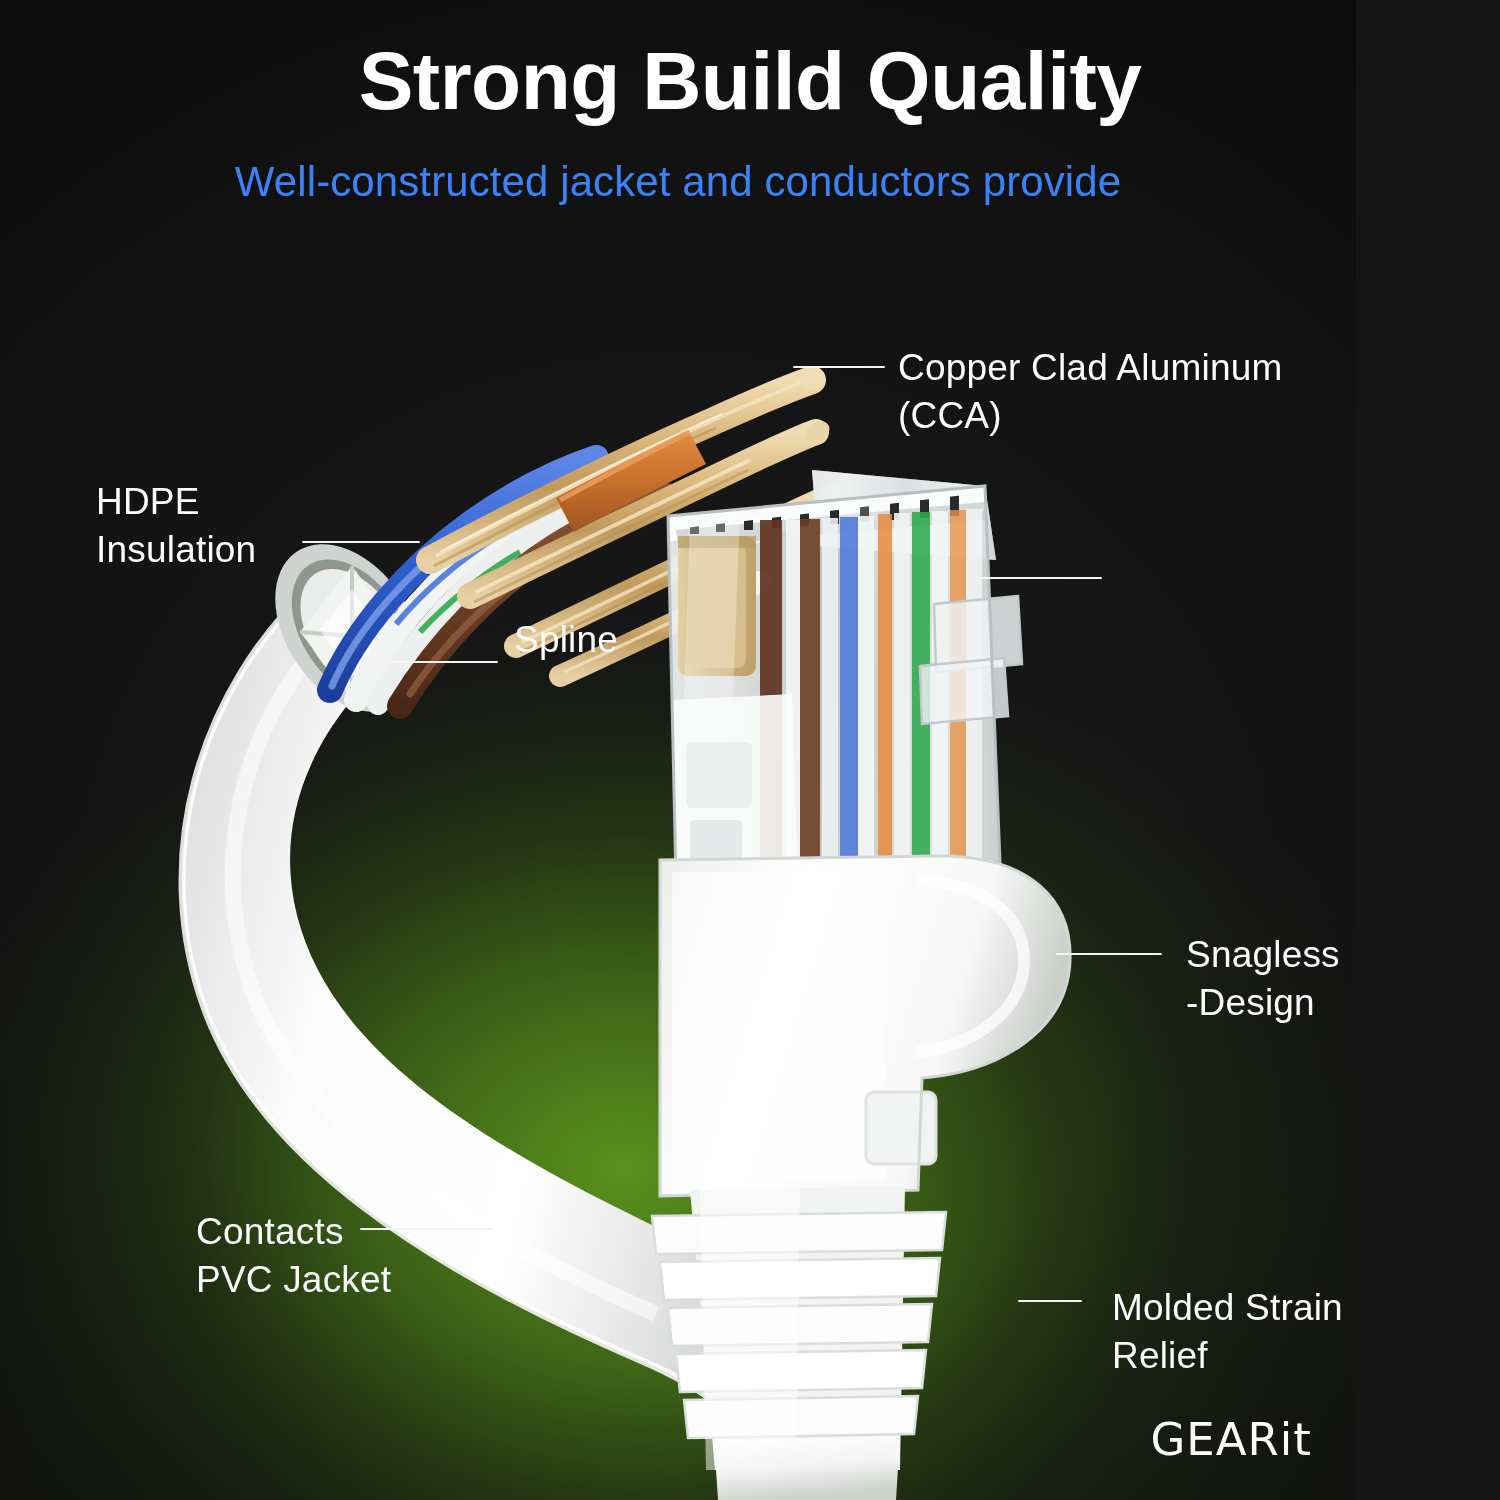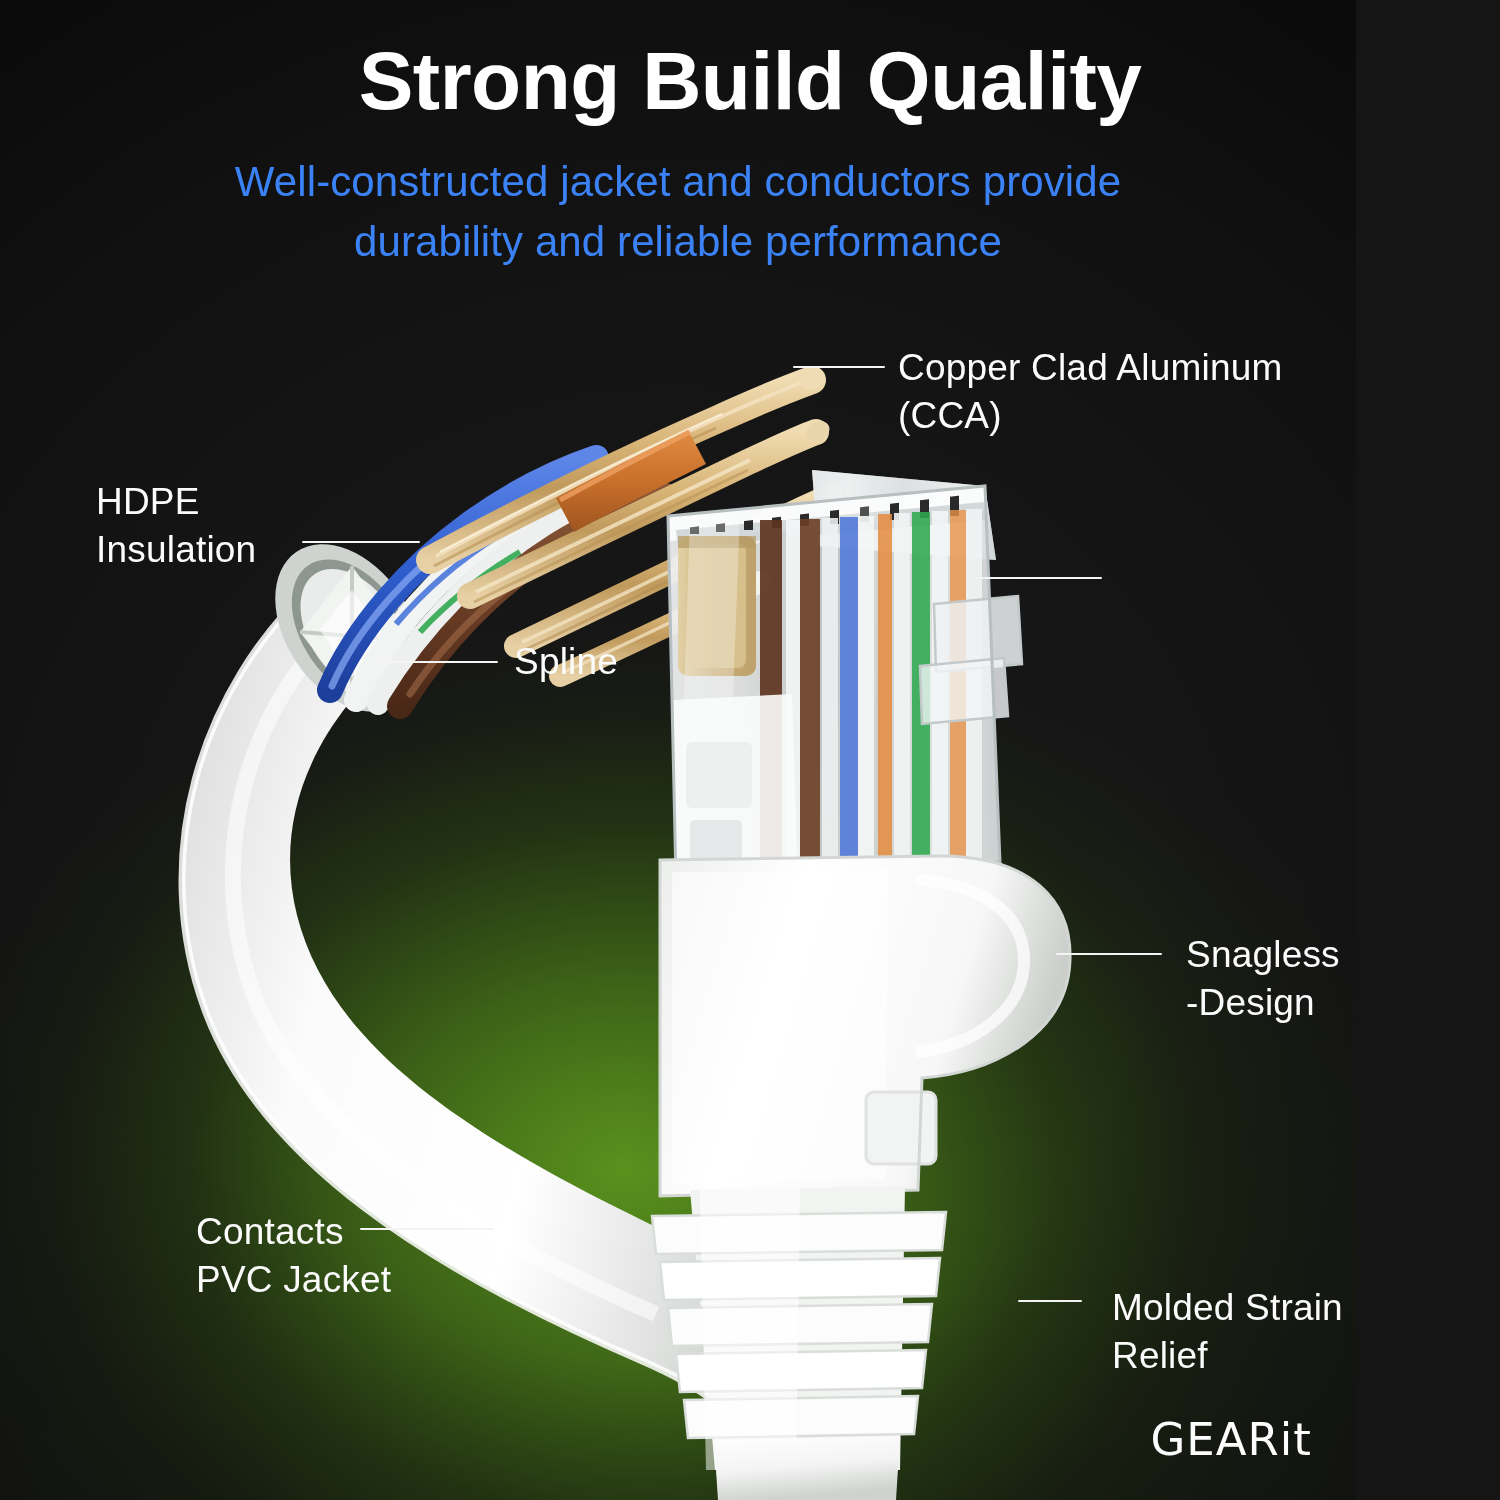--- a/index.html
+++ b/index.html
@@ -291,37 +291,36 @@
       <path d="M714 1440 L900 1436 L896 1500 L718 1500 Z" fill="url(#jk2)"></path>
     </g>
   </svg>
 
   <div class="title">
     <span>Strong Build Quality</span>
   </div>
 
   <div class="subtitle">
     <span>Well-constructed jacket and conductors provide</span><br>
-    <span>durability and reliable performance</span>
   </div>
 
   <div class="leader" style="left:793px; top:366px; width:92px;"></div>
   <div class="callout l" style="left:96px; top:478px; width:330px;">
     <span>HDPE</span><br>
     <span>Insulation</span>
   </div>
 
   <div class="callout r" style="left:898px; top:344px; width:520px;">
     <span>Copper Clad Aluminum</span><br>
     <span>(CCA)</span>
   </div>
   <div class="leader" style="left:302px; top:541px; width:118px;"></div>
 
   <div class="leader" style="left:370px; top:661px; width:128px;"></div>
-  <div class="callout r" style="left:514px; top:638px; width:260px;">
+  <div class="callout r" style="left:514px; top:616px; width:260px;">
     <span>Spline</span>
   </div>
 
   <div class="leader" style="left:978px; top:577px; width:124px;"></div>
 
   <div class="leader" style="left:1056px; top:953px; width:106px;"></div>
   <div class="callout r" style="left:1186px; top:931px; width:330px;">
     <span>Snagless</span><br>
     <span>-Design</span>
   </div>

